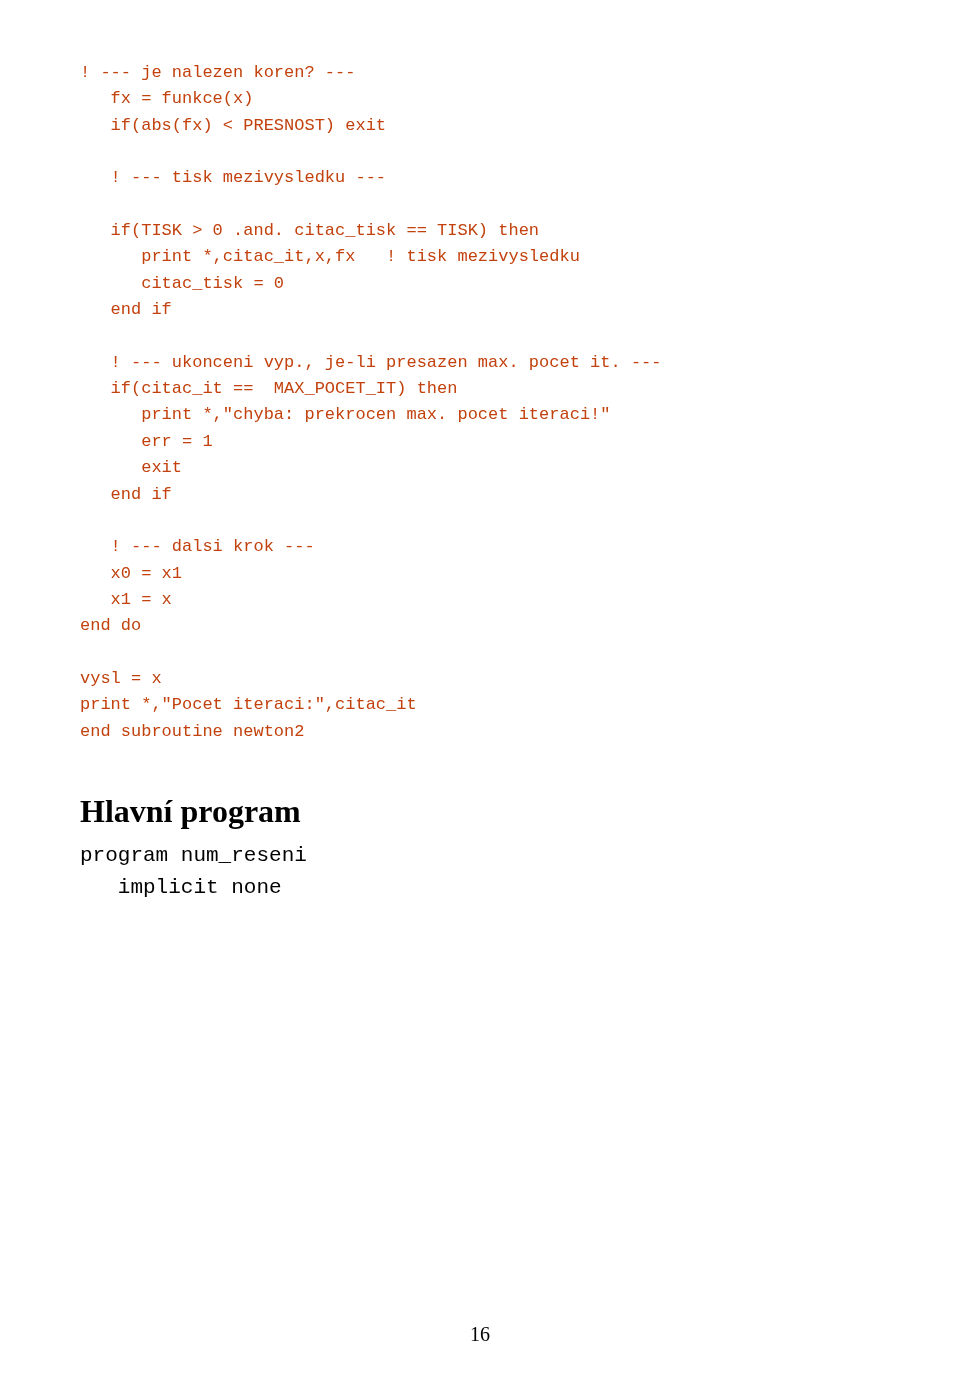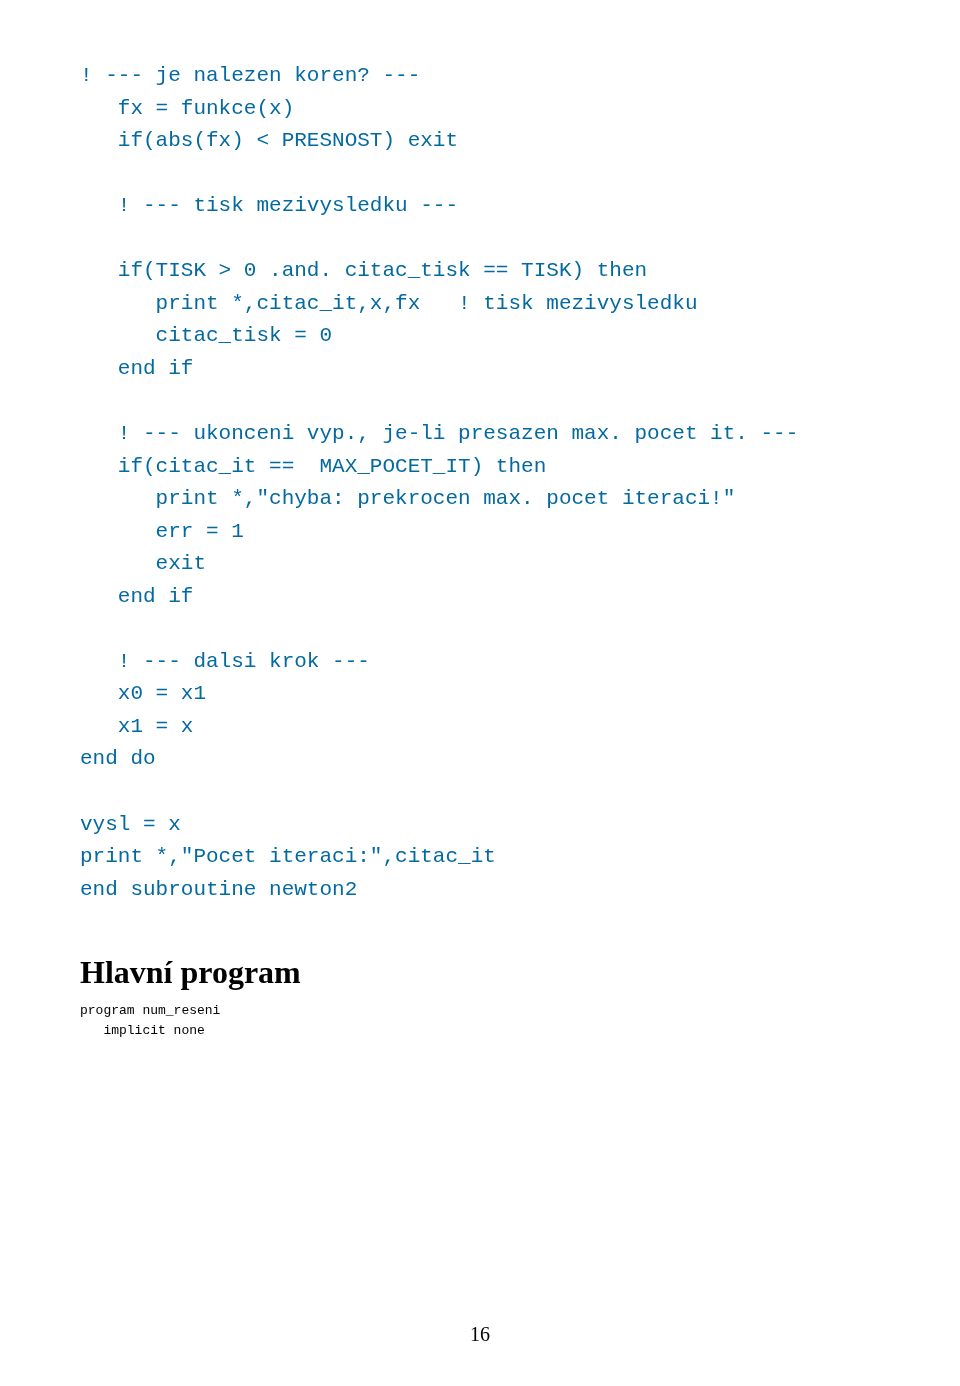--- a/index.html
+++ b/index.html
@@ -19,39 +19,39 @@
 
     .page-container {
       width: 960px;
       min-height: 1386px;
       padding: 60px 80px 60px 80px;
       position: relative;
     }
 
     .code-block {
       font-family: 'Courier New', Courier, monospace;
-      font-size: 21px;
+      font-size: 17px;
       line-height: 1.55;
       white-space: pre;
-      color: #0369a1;
+      color: #c2410c;
       margin-bottom: 12px;
     }
 
     .section-heading {
       font-family: Georgia, 'Times New Roman', serif;
       font-size: 32px;
       font-weight: bold;
       color: #000000;
       margin-top: 48px;
       margin-bottom: 10px;
     }
 
     .prose-text {
       font-family: 'Courier New', Courier, monospace;
-      font-size: 13px;
+      font-size: 21px;
       line-height: 1.55;
       color: #000000;
       white-space: pre;
     }
 
     .page-number {
       position: absolute;
       bottom: 40px;
       left: 50%;
       transform: translateX(-50%);

